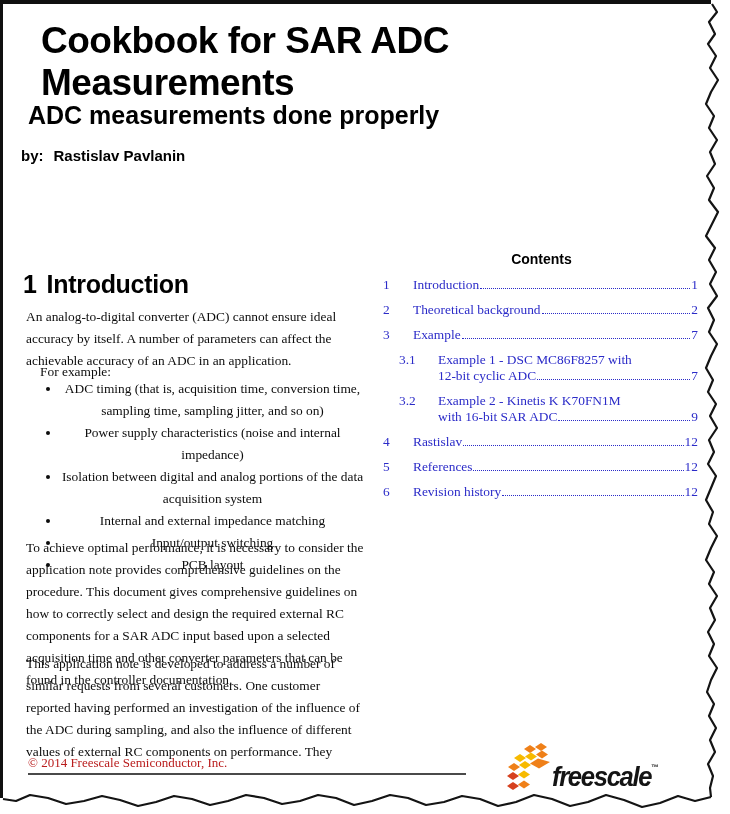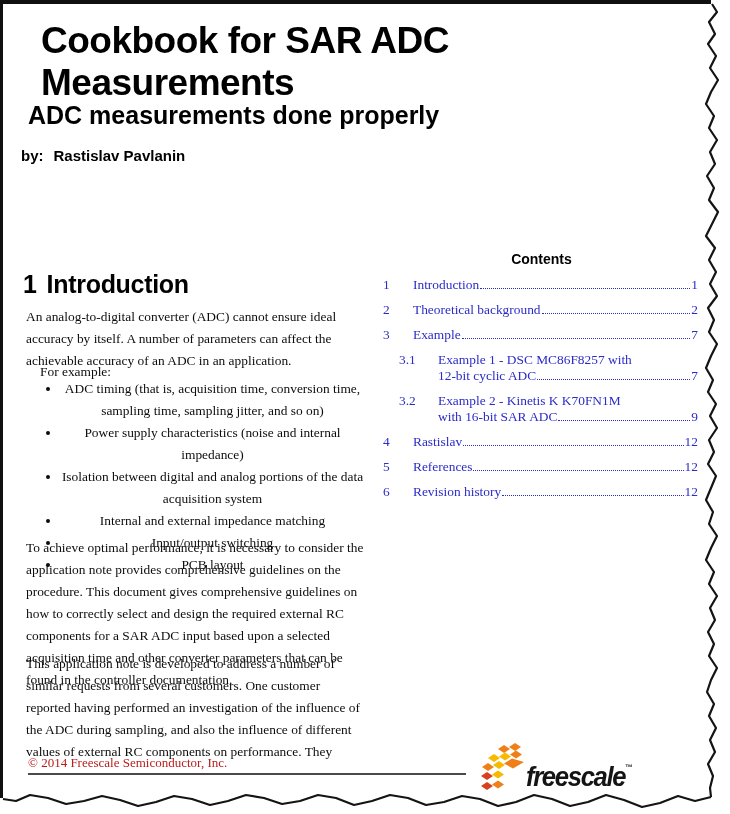--- a/index.html
+++ b/index.html
@@ -67,21 +67,21 @@
   .toc-page { flex:0 0 auto; }
 
   
   .footer-copy {
     left:28px; top:755px;
     font-family:Liberation Serif, serif;
     font-size:13px; color:#b91c1c;
   }
   .footer-rule { left:28px; top:773px; width:438px; height:2px; background:#4a4a4a; }
 
-  .logo { left:480px; top:743px; display:flex; align-items:flex-end; }
+  .logo { left:506px; top:743px; display:flex; align-items:flex-end; }
   .logo-mark { display:block; }
   .logo-word {
     font-family:"Liberation Sans", sans-serif;
     font-weight:bold; font-style:italic;
     font-size:27px; letter-spacing:-1.4px; color:#141414;
     line-height:1; margin:0 0 6px 2px; transform:scaleX(0.95);
     transform-origin:left bottom;
   }
   .logo-tm { font-size:8px; font-style:normal; vertical-align:top; letter-spacing:0; color:#141414; }
 

